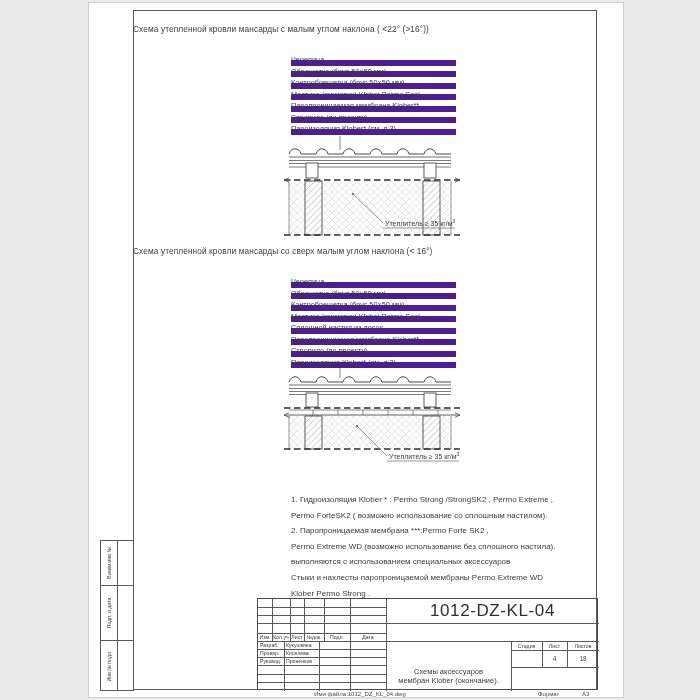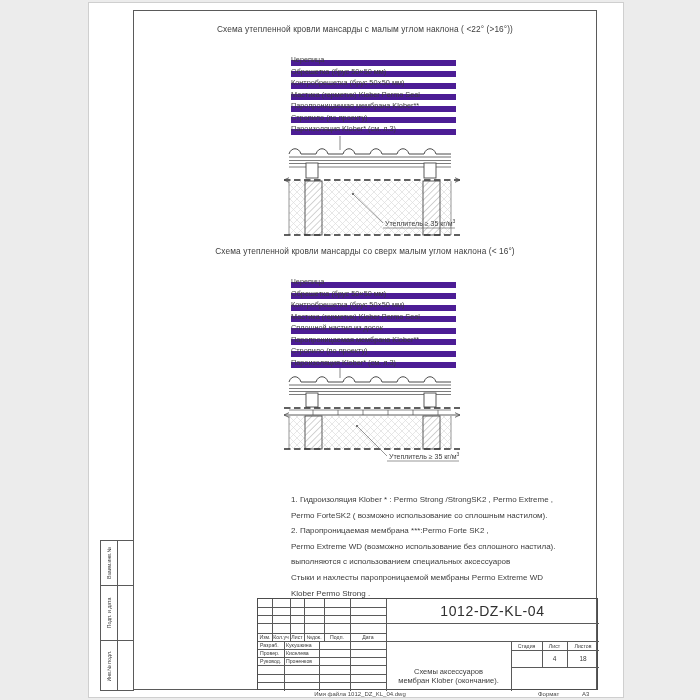--- a/index.html
+++ b/index.html
@@ -2,32 +2,32 @@
 <html><head>
 <meta charset="utf-8">
 <style>
   * { margin:0; padding:0; box-sizing:border-box; }
   html,body { width:700px; height:700px; }
   body { font-family:"Liberation Sans", sans-serif; background:#ececec; color:#3a3a3a; }
   #canvas { position:relative; width:700px; height:700px; background:#ececec; overflow:hidden; }
   .abs { position:absolute; }
   .sheet { left:88px; top:2px; width:536px; height:696px; background:#ffffff; border:1px solid #cfcfcf; }
   .frame { left:133px; top:10px; width:464px; height:680px; border:1px solid #5a5a5a; }
-  .sec-title { left:133px; width:464px; text-align:center; font-size:8.3px; color:#3c3c3c; letter-spacing:0.1px; }
+  .sec-title { left:133px; width:464px; font-size:8.3px; color:#3c3c3c; letter-spacing:0.1px; }
   .callout-stack { left:291px; width:165px; }
   .callout-row { height:11.5px; line-height:11px; font-size:7.3px; border-bottom:6px solid #4c1d95; color:#3c3c3c; white-space:nowrap; overflow:visible; }
   .notes { left:291px; top:492px; width:280px; font-size:8px; line-height:15.6px; color:#3c3c3c; }
   .notes div { white-space:nowrap; }
   
   .stamp { left:257px; top:598px; width:341px; height:92px; border:1px solid #4c4c4c; font-size:5.2px; }
   .h { position:absolute; background:#5a5a5a; height:1px; }
   .v { position:absolute; background:#5a5a5a; width:1px; }
   .cell { position:absolute; display:flex; align-items:center; justify-content:center; color:#3c3c3c; text-align:center; }
   .cell.left { justify-content:flex-start; padding-left:2px; text-align:left; }
-  .docnum { font-size:14px; letter-spacing:0.6px; color:#2f2f2f; }
+  .docnum { font-size:17px; letter-spacing:0.6px; color:#2f2f2f; }
   .stamp-title { flex-direction:column; font-size:7.5px; line-height:9.5px; }
   
   .strip-cell { border:1px solid #5a5a5a; background:#fff; }
   .strip-cell .divider { position:absolute; left:16px; top:0; bottom:0; width:1px; background:#5a5a5a; }
   .vwrap { position:absolute; left:0; top:0; width:16px; height:100%; display:flex; align-items:center; justify-content:center; }
   .vwrap span { transform:rotate(-90deg); white-space:nowrap; font-size:5.2px; color:#3c3c3c; }
   .footer-txt { font-size:6px; color:#4a4a4a; }
   .logo-big { font-family:"DejaVu Serif", serif; font-style:italic; font-weight:bold; font-size:12px; color:#2f2f2f; position:absolute; }
   .logo-small { font-family:"DejaVu Serif", serif; font-style:italic; font-size:4px; color:#555; position:absolute; }
   svg text { font-family:"Liberation Sans", sans-serif; fill:#3c3c3c; }

